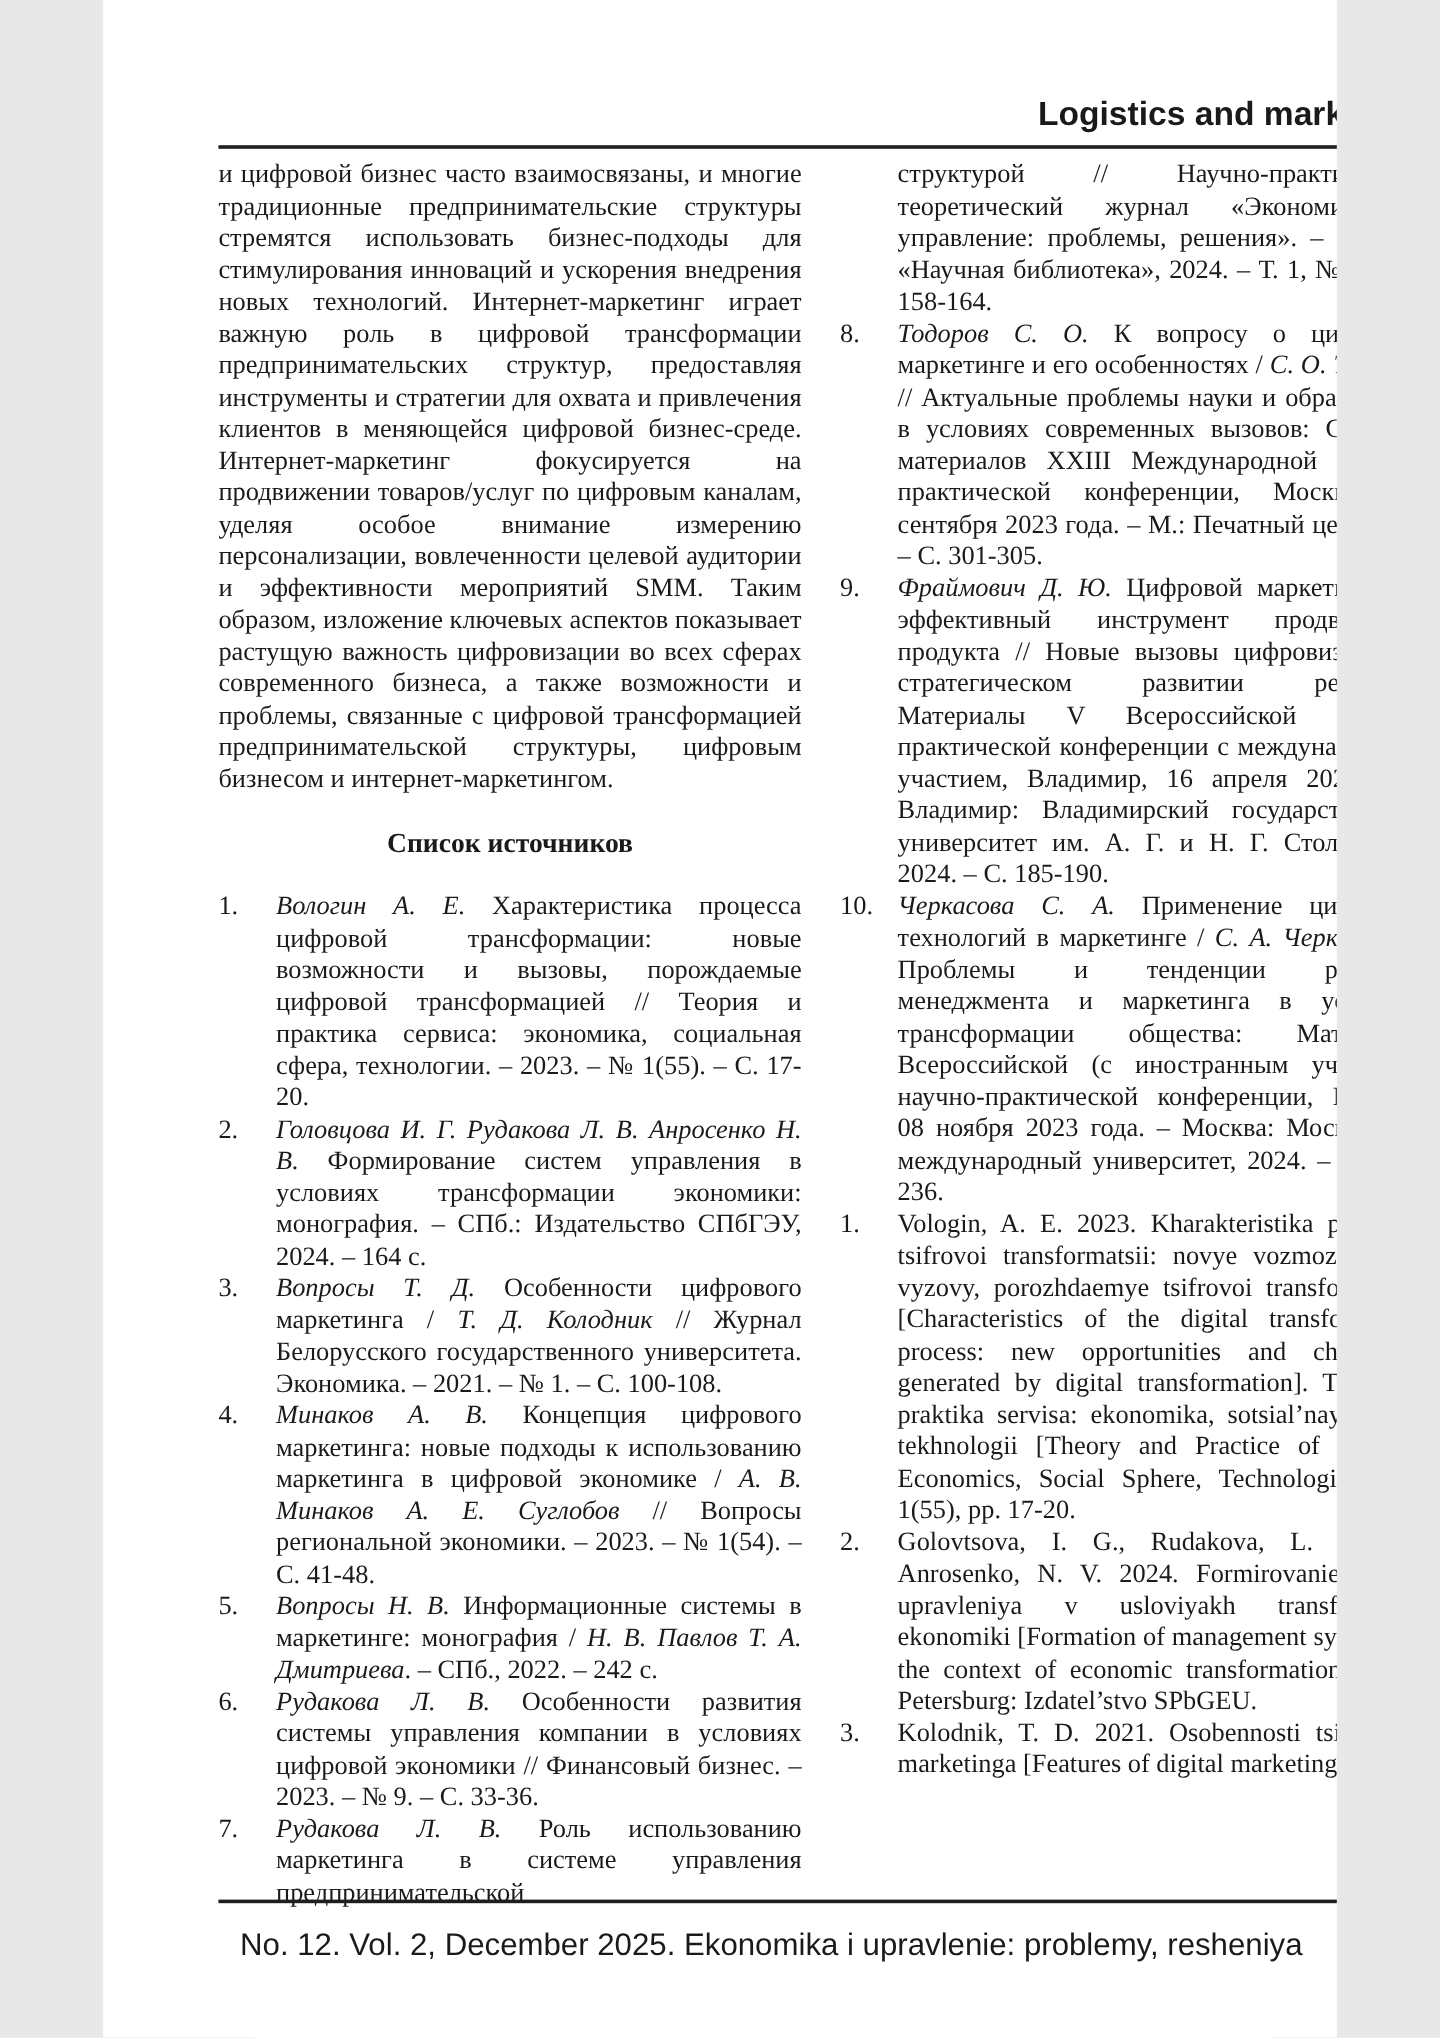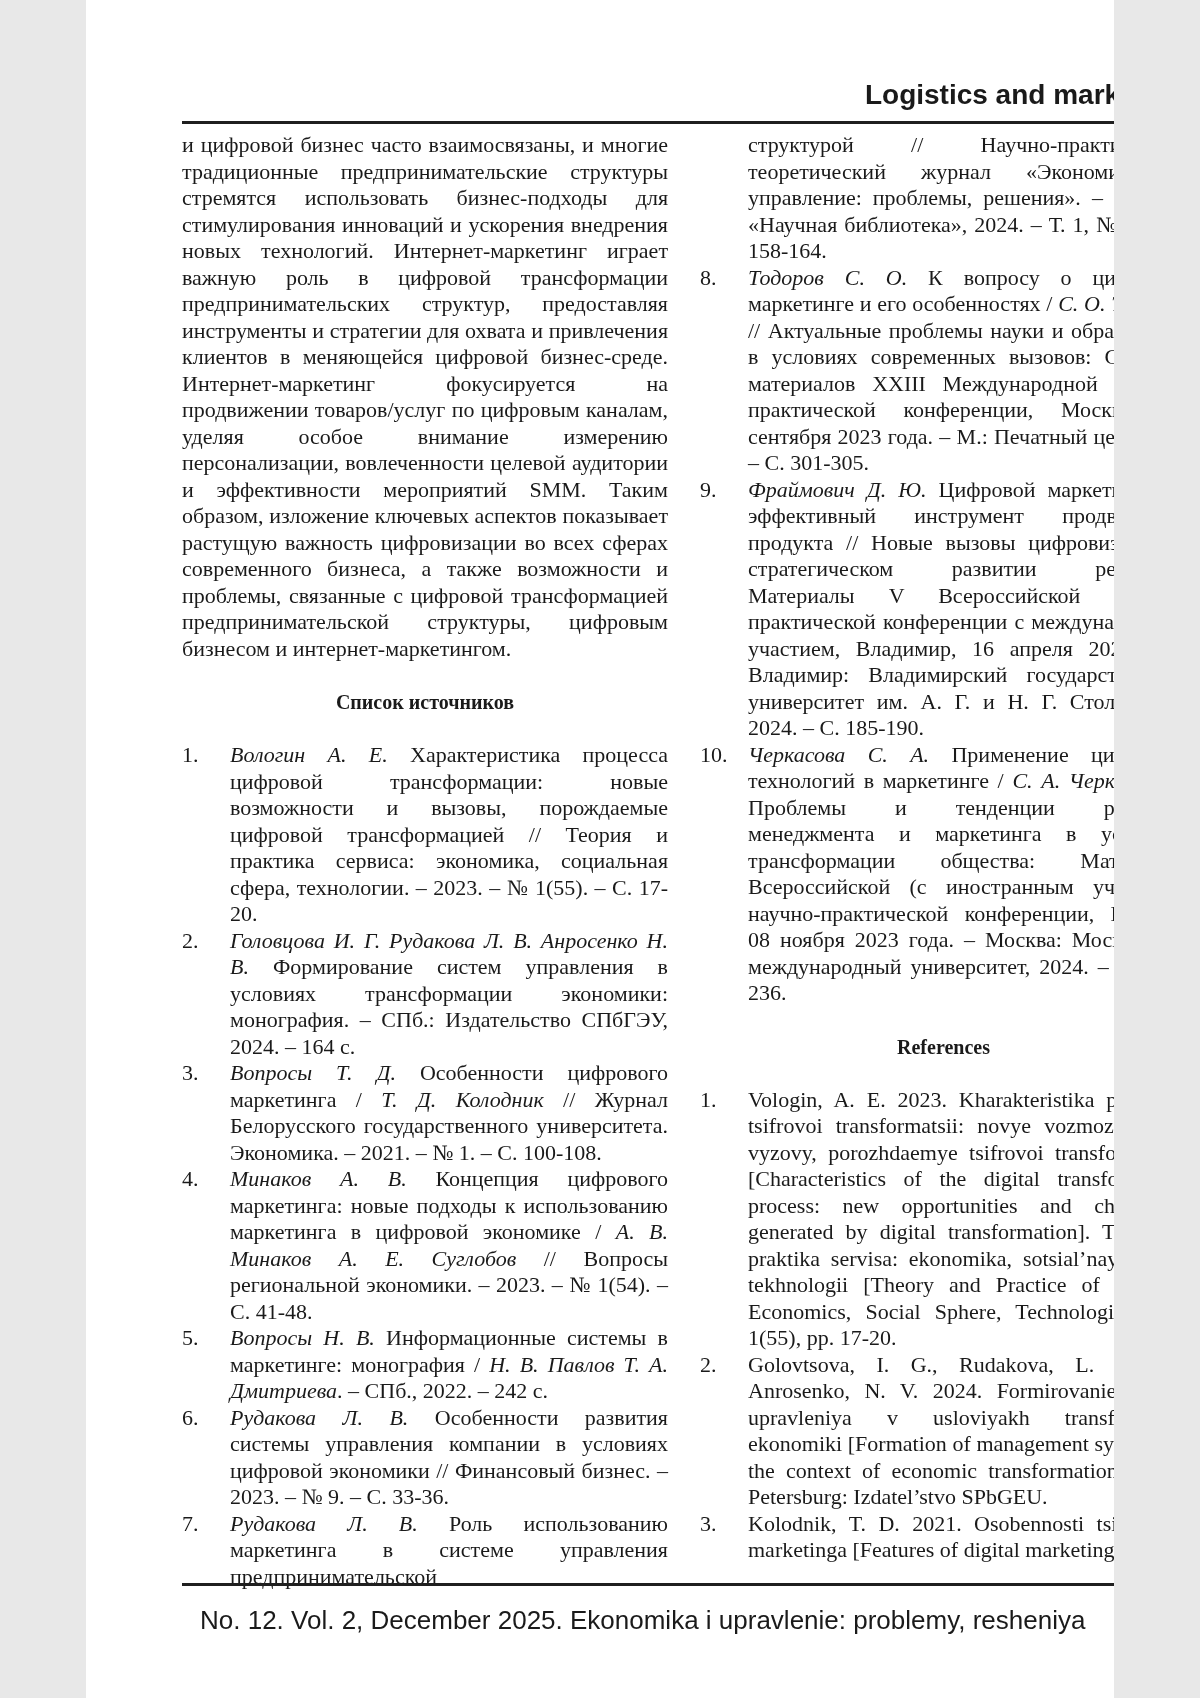--- a/index.html
+++ b/index.html
@@ -21,21 +21,21 @@
   .col {
     position:absolute; top:132px;
     font-size:22px; line-height:26.5px; text-align:justify;
     -webkit-hyphens:auto; hyphens:auto;
   }
   .col-left  { left:96px;  width:486px; }
   .col-right { left:614px; width:487px; }
   .body-par { margin:0; }
   .section-heading {
     margin:27px 0 26px 0; text-align:left; text-align-last:center;
-    font-size:20px; font-weight:bold; line-height:27px;
+    font-size:23px; font-weight:bold; line-height:27px;
   }
   .ref { position:relative; padding-left:48px; }
   .ref-num { position:absolute; left:0; top:0; }
   .cont { padding-left:48px; }
   .footer-rule {
     position:absolute; left:96px; top:1583px; width:1005px; height:3px;
     background:#1f1f1f;
   }
   .footer {
     position:absolute; left:96px; top:1603px; width:1005px;
@@ -67,21 +67,20 @@
       </div>
   </div>
 
   <div class="col col-right">
     <div class="ref cont"><span>структурой // Научно-практический теоретический журнал «Экономика и управление: проблемы, решения». – М.: ИД «Научная библиотека», 2024. – Т. 1, № 9. – С. 158-164.</span></div>
     <div class="ref-list">
         <div class="ref"><span class="ref-num">8.</span><span><i>Тодоров С. О.</i><span> К вопросу о цифровом маркетинге и его особенностях / </span><i>С. О. Тодоров</i><span> // Актуальные проблемы науки и образования в условиях современных вызовов: Сборник материалов XXIII Международной научно-практической конференции, Москва, 07 сентября 2023 года. – М.: Печатный цех, 2023. – С. 301-305.</span></span></div>
         <div class="ref"><span class="ref-num">9.</span><span><i>Фраймович Д. Ю.</i><span> Цифровой маркетинг как эффективный инструмент продвижения продукта // Новые вызовы цифровизации в стратегическом развитии регионов: Материалы V Всероссийской научно-практической конференции с международным участием, Владимир, 16 апреля 2024 г. – Владимир: Владимирский государственный университет им. А. Г. и Н. Г. Столетовых, 2024. – С. 185-190.</span></span></div>
         <div class="ref"><span class="ref-num">10.</span><span><i>Черкасова С. А.</i><span> Применение цифровых технологий в маркетинге / </span><i>С. А. Черкасова</i><span> // Проблемы и тенденции развития менеджмента и маркетинга в условиях трансформации общества: Материалы Всероссийской (с иностранным участием) научно-практической конференции, Москва, 08 ноября 2023 года. – Москва: Московский международный университет, 2024. – С. 229-236.</span></span></div>
       </div>
-    <h2 class="section-heading" lang="en">References</h2>
     <div class="ref-list" lang="en">
         <div class="ref"><span class="ref-num">1.</span><span><span>Vologin, A. E. 2023. Kharakteristika protsessa tsifrovoi transformatsii: novye vozmozhnosti i vyzovy, porozhdaemye tsifrovoi transformatsiei [Characteristics of the digital transformation process: new opportunities and challenges generated by digital transformation]. Teoriya i praktika servisa: ekonomika, sotsial’naya sfera, tekhnologii [Theory and Practice of Service: Economics, Social Sphere, Technologies], no. 1(55), pp. 17-20.</span></span></div>
         <div class="ref"><span class="ref-num">2.</span><span><span>Golovtsova, I. G., Rudakova, L. V. and Anrosenko, N. V. 2024. Formirovanie sistem upravleniya v usloviyakh transformatsii ekonomiki [Formation of management systems in the context of economic transformation]. Saint Petersburg: Izdatel’stvo SPbGEU.</span></span></div>
         <div class="ref"><span class="ref-num">3.</span><span><span>Kolodnik, T. D. 2021. Osobennosti tsifrovogo marketinga [Features of digital marketing]. Zhur-</span></span></div>
       </div>
   </div>
 
   <div class="footer-rule"></div>
   <div class="footer">
     <span lang="en">No. 12. Vol. 2, December 2025. Ekonomika i upravlenie: problemy, resheniya</span>

